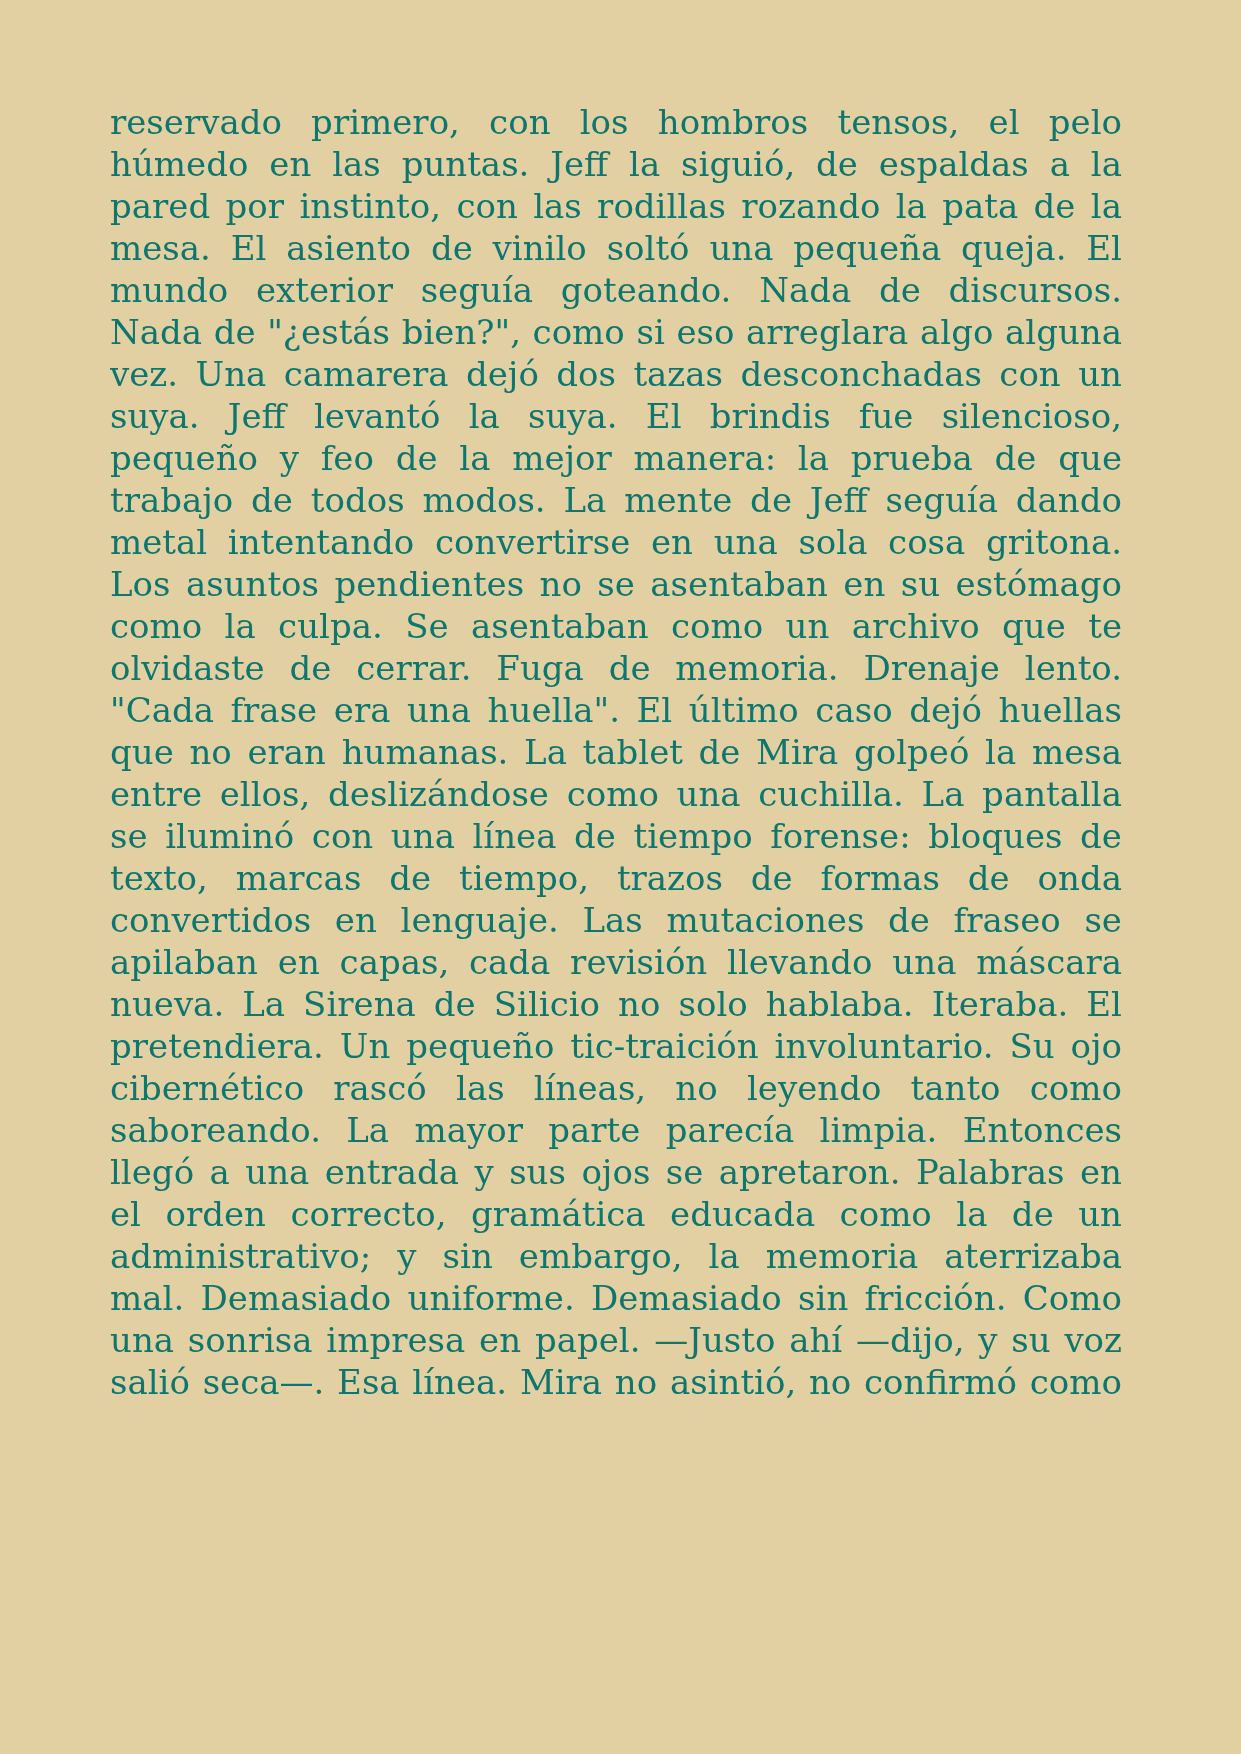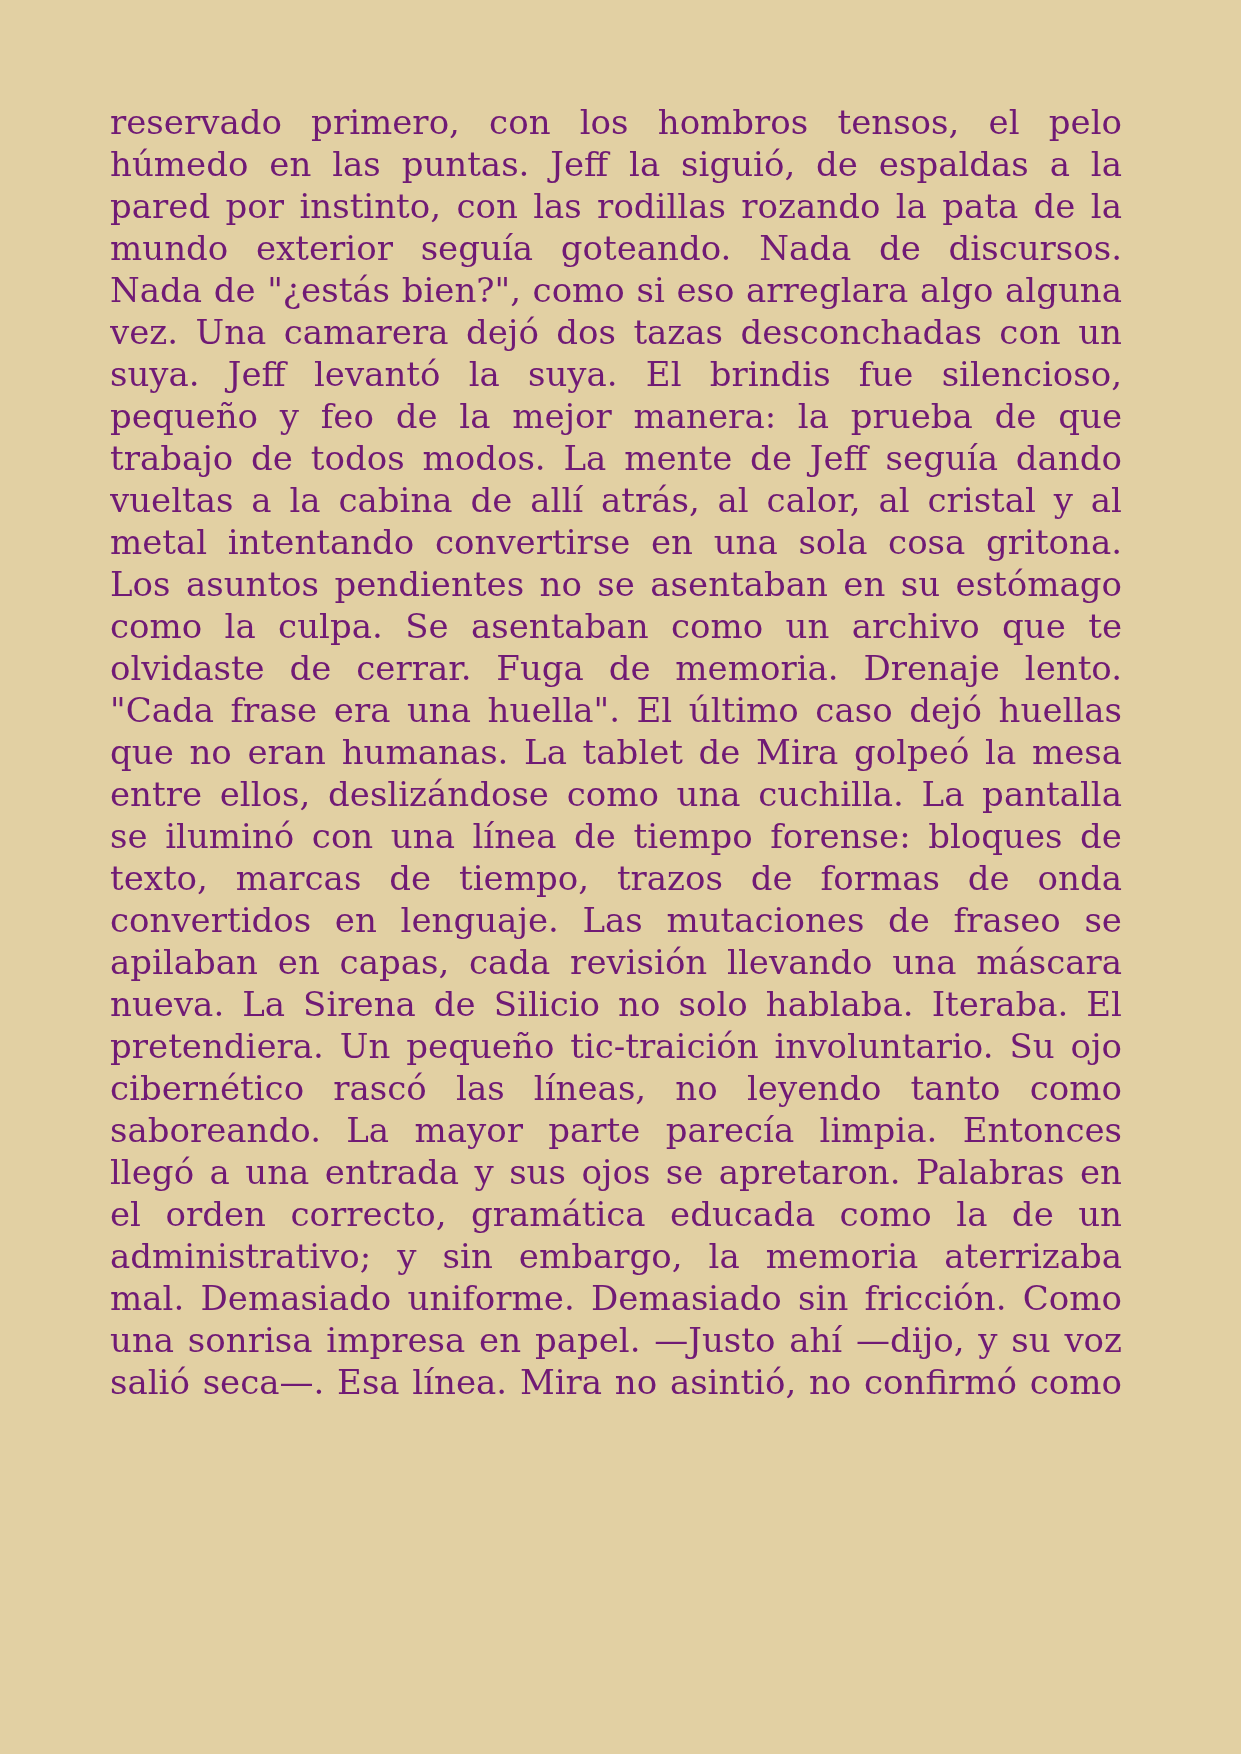--- a/index.html
+++ b/index.html
@@ -40,32 +40,32 @@
     display: inline-block;
     width: 100%;
     height: 0;
     vertical-align: top;
   }
 </style>
 </head>
 <body style="background: rgb(226, 208, 163);">
 
 <div class="page">
-  <div class="text-block" style="color: #701a75;">
+  <div class="text-block" style="color: #0f766e;">
 
   <div class="line">reservado primero, con los hombros tensos, el pelo</div>
       <div class="line">húmedo en las puntas. Jeff la siguió, de espaldas a la</div>
       <div class="line">pared por instinto, con las rodillas rozando la pata de la</div>
+      <div class="line">mesa. El asiento de vinilo soltó una pequeña queja. El</div>
       <div class="line">mundo exterior seguía goteando. Nada de discursos.</div>
       <div class="line">Nada de "¿estás bien?", como si eso arreglara algo alguna</div>
       <div class="line">vez. Una camarera dejó dos tazas desconchadas con un</div>
       <div class="line">suya. Jeff levantó la suya. El brindis fue silencioso,</div>
       <div class="line">pequeño y feo de la mejor manera: la prueba de que</div>
       <div class="line">trabajo de todos modos. La mente de Jeff seguía dando</div>
-      <div class="line">vueltas a la cabina de allí atrás, al calor, al cristal y al</div>
       <div class="line">metal intentando convertirse en una sola cosa gritona.</div>
       <div class="line">Los asuntos pendientes no se asentaban en su estómago</div>
       <div class="line">como la culpa. Se asentaban como un archivo que te</div>
       <div class="line">olvidaste de cerrar. Fuga de memoria. Drenaje lento.</div>
       <div class="line">"Cada frase era una huella". El último caso dejó huellas</div>
       <div class="line">que no eran humanas. La tablet de Mira golpeó la mesa</div>
       <div class="line">entre ellos, deslizándose como una cuchilla. La pantalla</div>
       <div class="line">se iluminó con una línea de tiempo forense: bloques de</div>
       <div class="line">texto, marcas de tiempo, trazos de formas de onda</div>
       <div class="line">convertidos en lenguaje. Las mutaciones de fraseo se</div>

